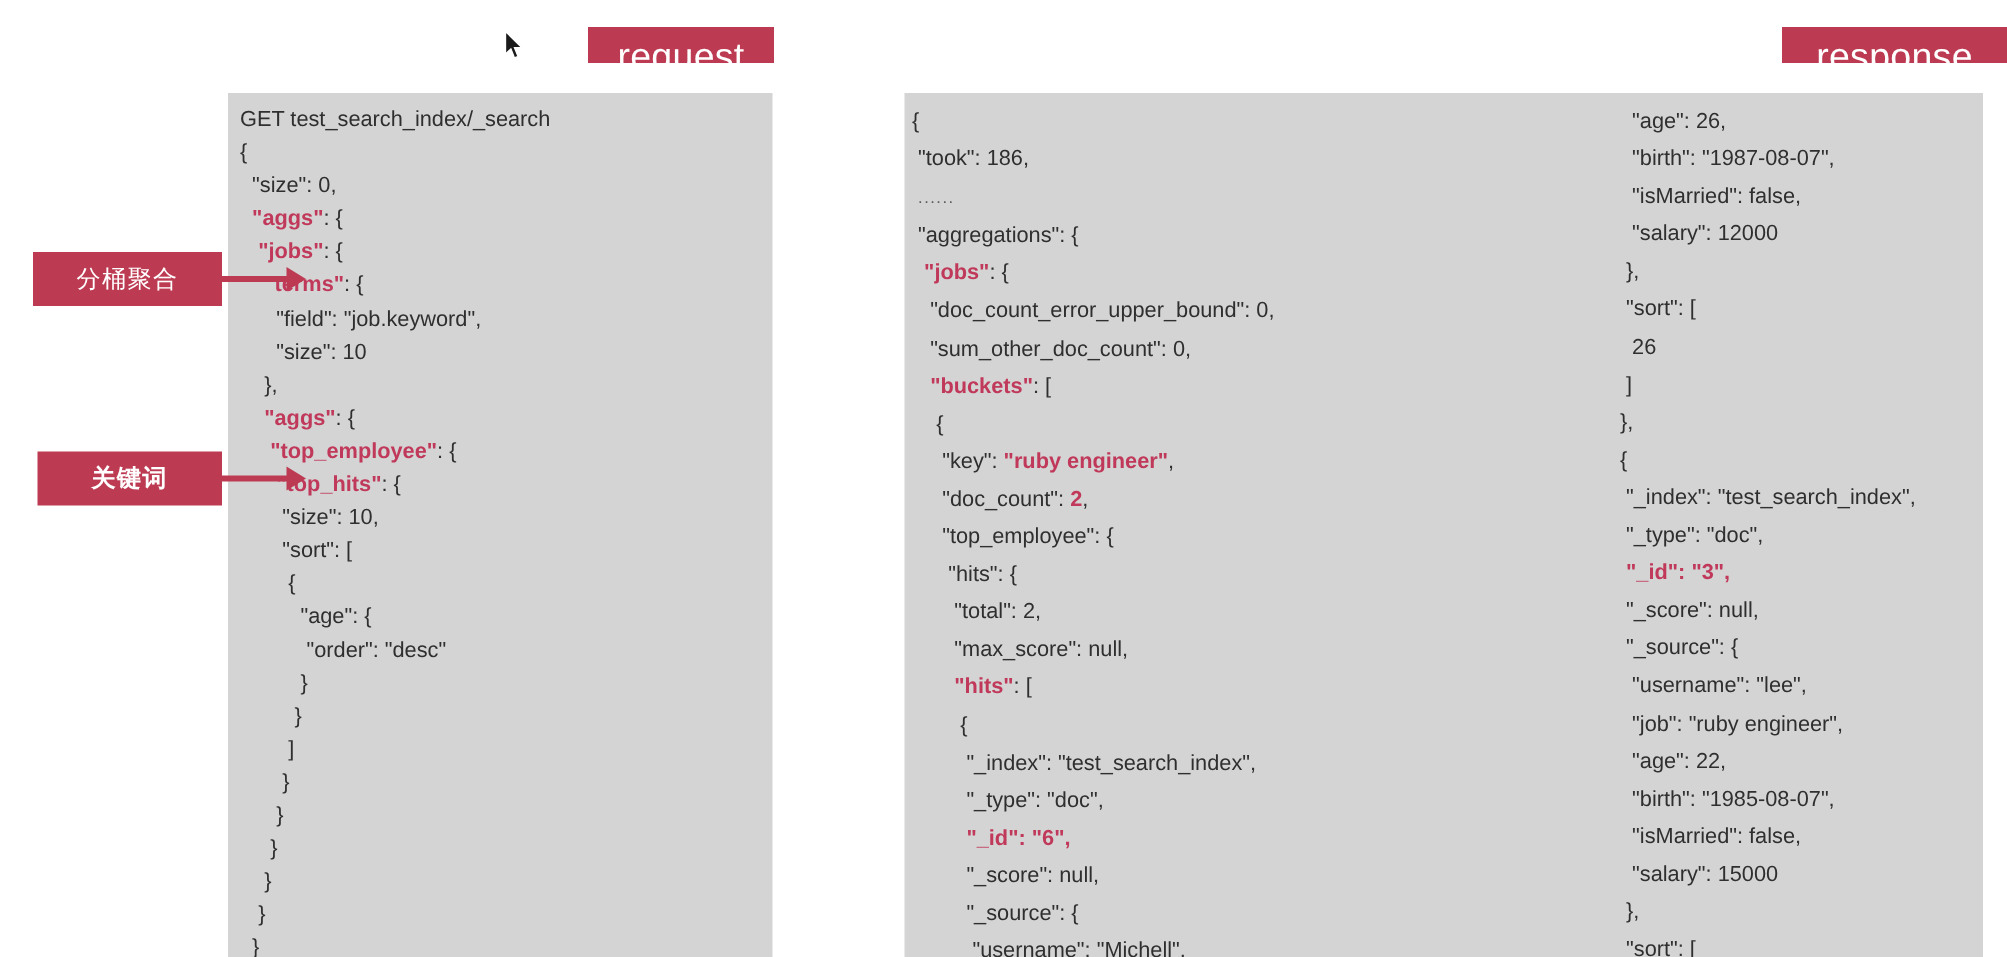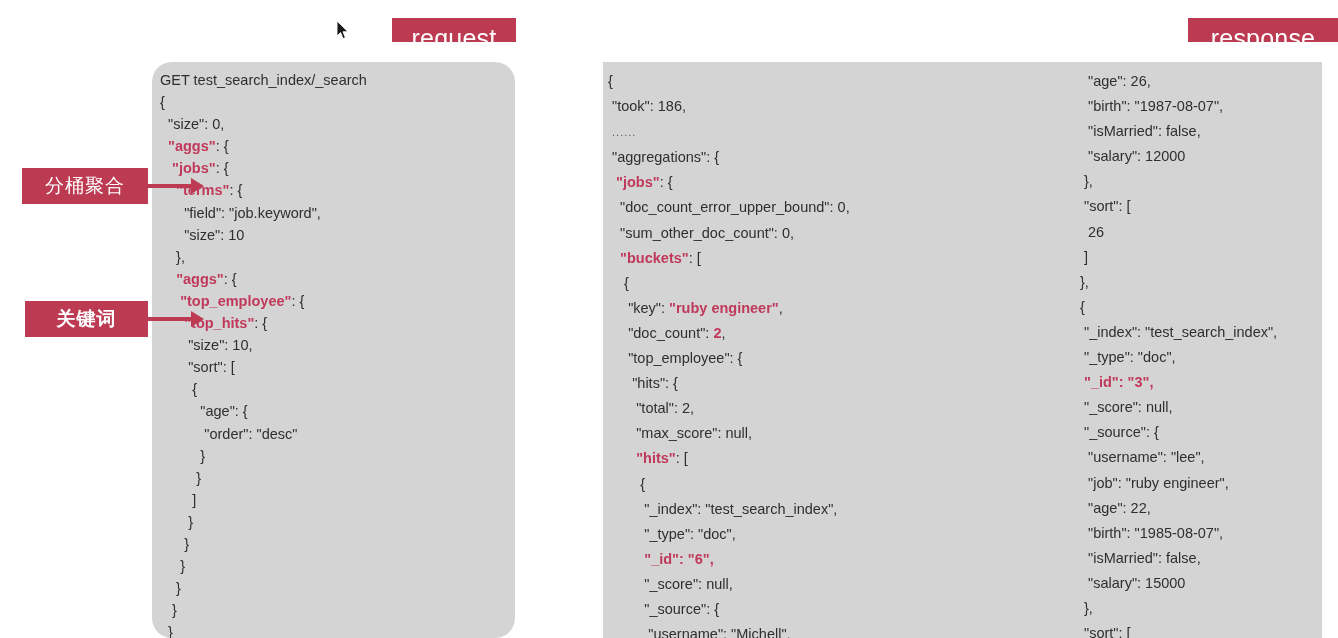--- a/index.html
+++ b/index.html
@@ -34,21 +34,20 @@
   .panel {
     position: absolute;
     background: #d4d4d4;
     overflow: hidden;
   }
   #panel-request {
     left: 152px;
     top: 62px;
     width: 363px;
     height: 576px;
-    border-radius: 20px;
   }
   #panel-response {
     left: 603px;
     top: 62px;
     width: 719px;
     height: 576px;
   }
 
   
   .code {
@@ -75,21 +74,21 @@
   }
   .code .ln { display: block; }
   .hl { color: #c0395a; font-weight: bold; }
   .dots { letter-spacing: 1px; font-size: 11px; color: #5a5a5a; }
 
   
   .callout {
     position: absolute;
     background: #bd3b52;
     color: #ffffff;
-    font-size: 19px;
+    font-size: 16px;
     font-family: "DejaVu Sans", "Liberation Sans", sans-serif;
     display: flex;
     align-items: center;
     justify-content: center;
     letter-spacing: 1px;
     z-index: 6;
   }
   #callout-bucket { left: 22px; top: 168px; width: 126px; height: 36px; }
   #callout-keyword { left: 25px; top: 301px; width: 123px; height: 36px; font-weight: bold; }
 

